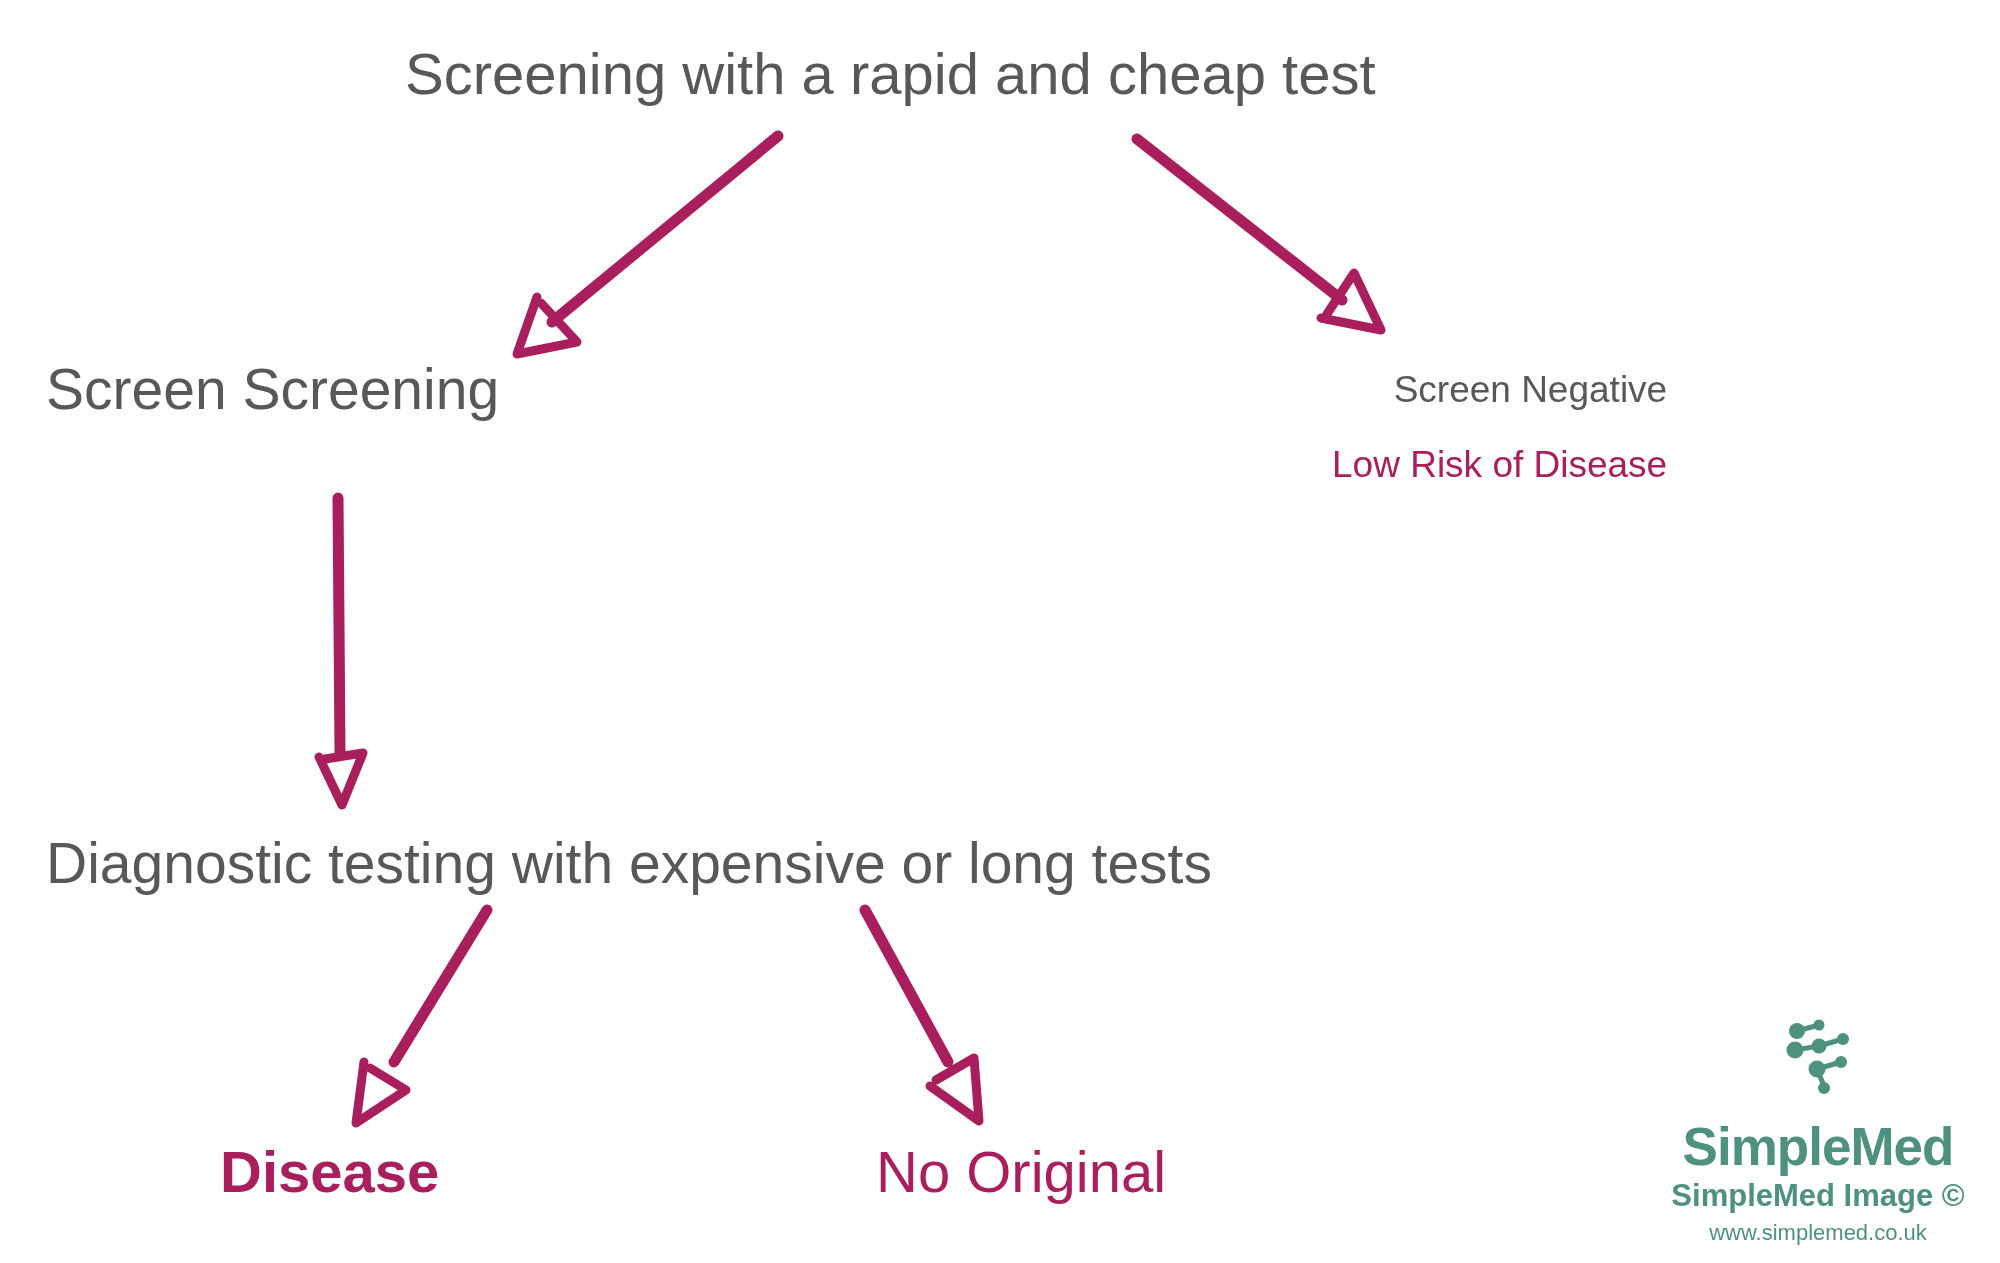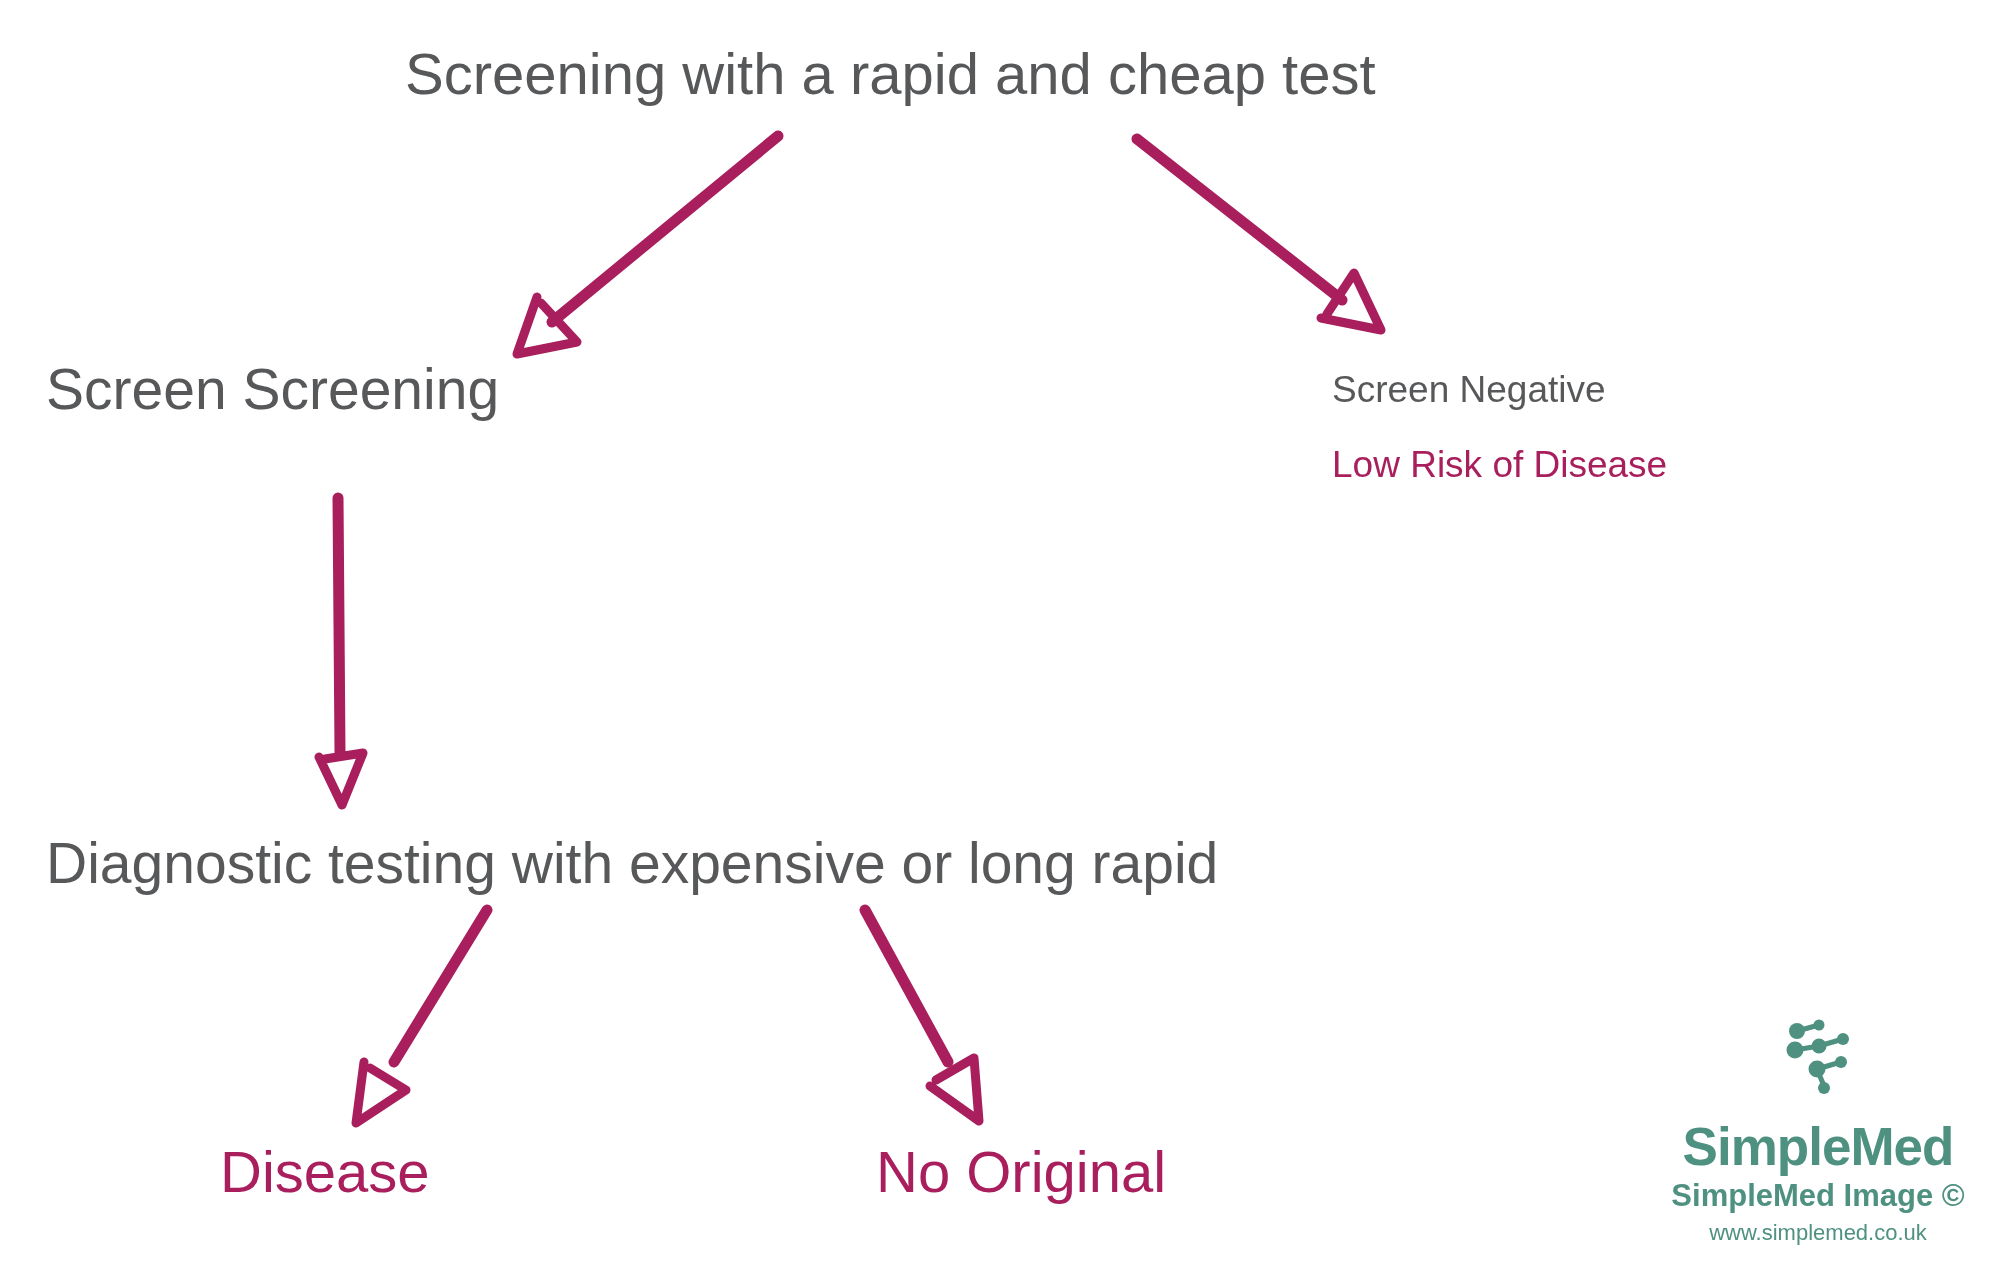--- a/index.html
+++ b/index.html
@@ -4,29 +4,29 @@
 <style>
   html, body { margin: 0; padding: 0; background: #ffffff; }
   .canvas {
     position: relative;
     width: 2000px;
     height: 1263px;
     background: #ffffff;
     overflow: hidden;
     font-family: "Liberation Sans", "DejaVu Sans", sans-serif;
   }
-  .node { position: absolute; white-space: nowrap; }
+  .node { position: absolute; white-space: nowrap; text-align: right; }
   .gray   { color: #57585a; }
   .crimson{ color: #a91e5c; }
 
   .title      { left: 405px;  top: 40px;   font-size: 58px; }
   .screen-pos { left: 46px;   top: 352px;  font-size: 57px; line-height: 75px; }
   .screen-neg { left: 1332px; top: 352px;  font-size: 37px; line-height: 75px; }
   .diagnostic { left: 46px;   top: 830px;  font-size: 57px; }
-  .disease    { left: 220px;  top: 1138px; font-size: 58px; }
+  .disease    { left: 220px;  top: 1138px; font-size: 58px; font-weight: bold; }
   .no-disease { left: 876px;  top: 1138px; font-size: 58px; }
 
   svg.arrows { position: absolute; left: 0; top: 0; width: 2000px; height: 1263px; }
   .arrow-shaft { stroke: #a91e5c; stroke-width: 11; stroke-linecap: round; fill: none; }
   .arrow-head  { stroke: #a91e5c; stroke-width: 9;  stroke-linejoin: round; stroke-linecap: round; fill: none; }
 
   .logo { position: absolute; left: 1640px; top: 1012px; width: 356px; text-align: center; color: #4f9180; }
   .logo-icon { display: block; margin: 0 auto -14px auto; }
   .logo-brand   { font-size: 53px; font-weight: bold; letter-spacing: -1px; line-height: 58px; margin-top: 34px; }
   .logo-caption { font-size: 31px; font-weight: bold; line-height: 40px; }
@@ -69,21 +69,21 @@
 
   <div class="node screen-pos">
     <div class="gray">Screen Screening</div>
   </div>
 
   <div class="node screen-neg">
     <div class="gray">Screen Negative</div>
     <div class="crimson">Low Risk of Disease</div>
   </div>
 
-  <div class="node diagnostic gray">Diagnostic testing with expensive or long rapid</div>
+  <div class="node diagnostic gray">Diagnostic testing with expensive or long tests</div>
 
   <div class="node disease crimson">Disease</div>
 
   <div class="node no-disease crimson">No Original</div>
 
   <div class="logo">
     <svg class="logo-icon" width="80" height="86" viewBox="0 0 80 86" aria-hidden="true">
       <g stroke="#4f9180" stroke-width="5" fill="#4f9180">
         <line x1="19" y1="19" x2="41" y2="13"></line>
         <circle cx="19" cy="19" r="8" stroke="none"></circle>

